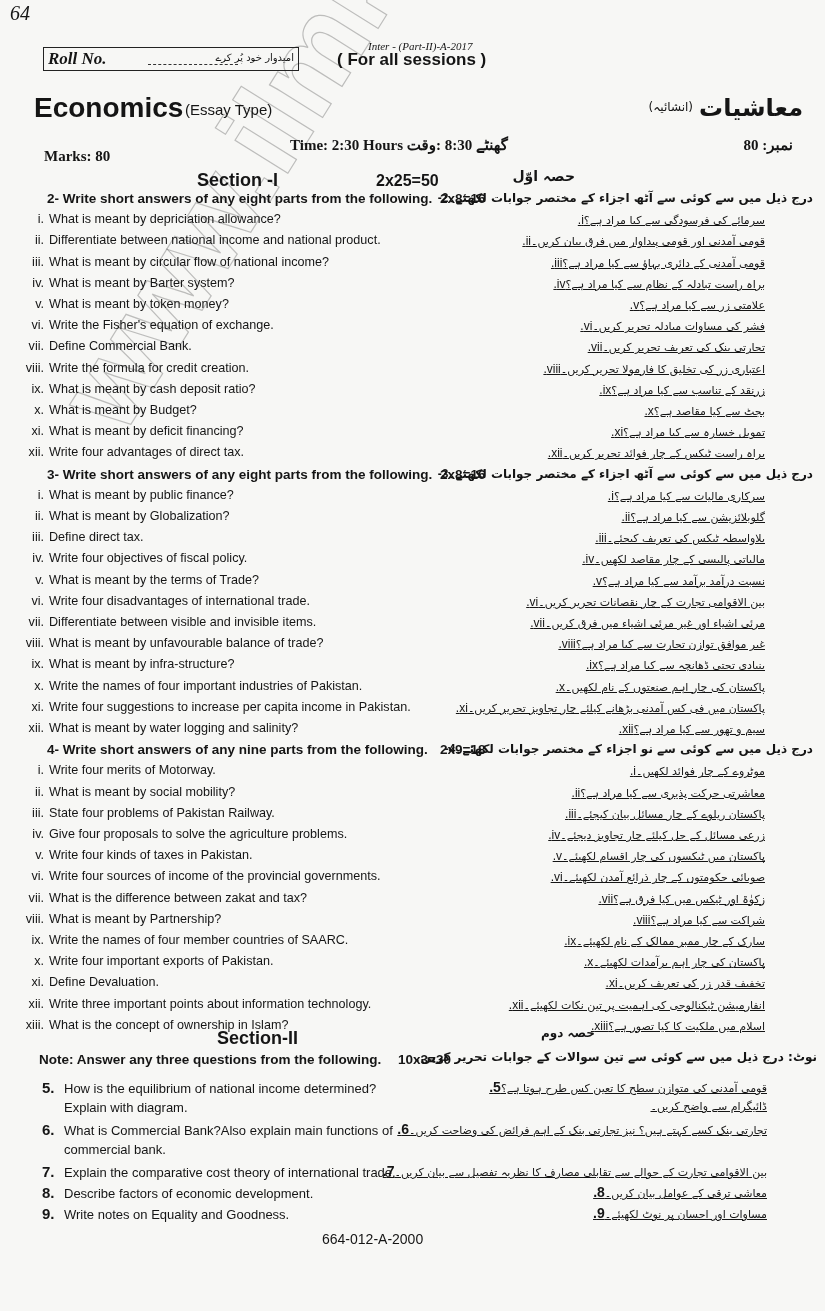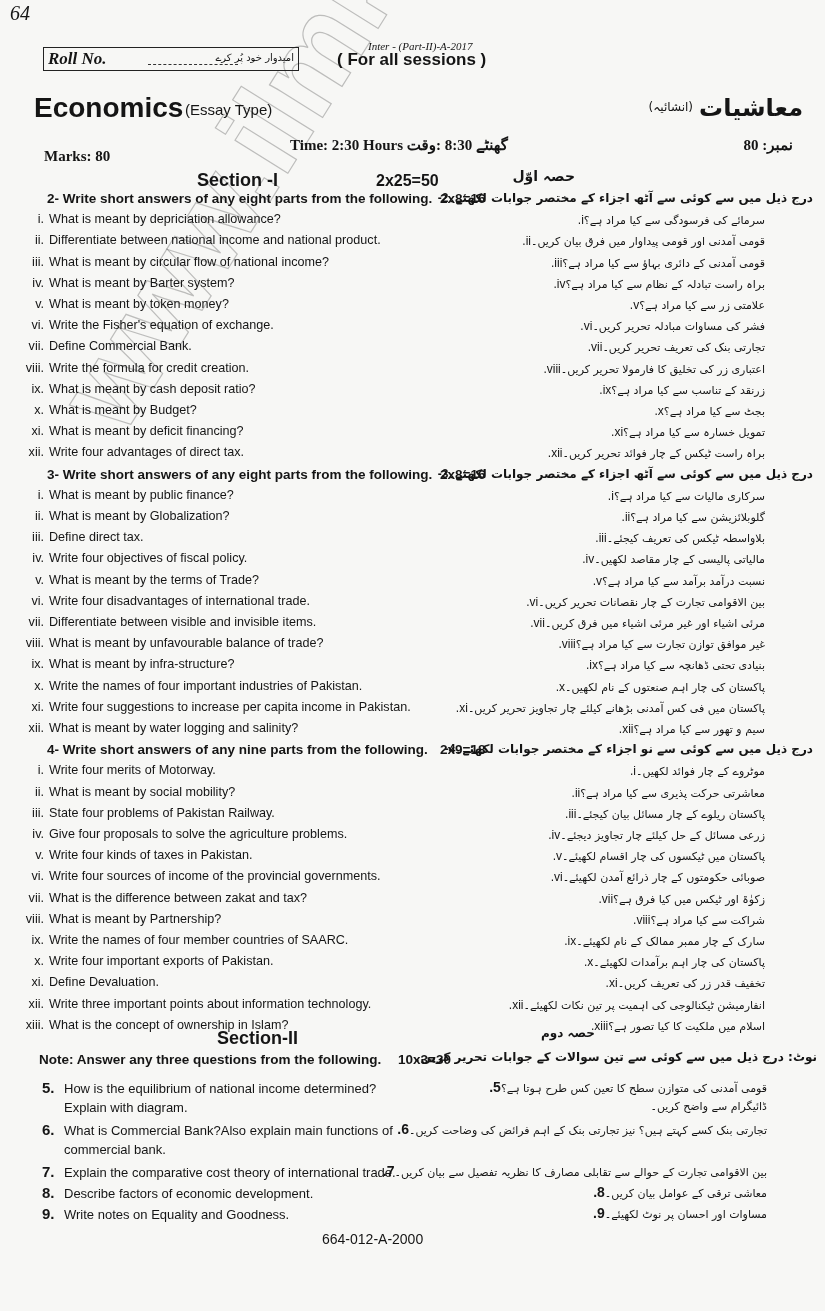--- a/index.html
+++ b/index.html
@@ -26,21 +26,21 @@
 
   .marks { left: 44px; top: 136px; font-family: "Liberation Serif", serif; font-weight: bold; font-size: 15px; margin-top: 12px; }
   .time { left: 290px; top: 136px; font-family: "Liberation Serif", serif; font-weight: bold; font-size: 15px; }
   .marks-urdu { right: 32px; top: 136px; font-family: "Liberation Serif", serif; font-weight: bold; font-size: 15px; }
 
   .section-head { font-size: 18px; font-weight: bold; }
   .section-marks { font-size: 16px; font-weight: bold; }
   .q-head { font-size: 13.5px; font-weight: bold; }
   .q-item { font-size: 12.6px; }
   .q-num { display: inline-block; text-align: right; width: 30px; margin-right: 5px; }
-  .u-item { font-size: 11px; }
+  .u-item { font-size: 11px; text-decoration: underline; }
   .u-num { font-family: "Liberation Sans", sans-serif; font-size: 12px; margin-left: 6px; }
   .u-head { font-size: 12px; font-weight: bold; }
   .l-num-big { font-size: 15px; font-weight: bold; display:inline-block; width: 22px; }
   .long-q { font-size: 13px; }
   .footer-code { left: 322px; top: 1231px; font-size: 14px; }
 
   .watermark {
     position: absolute; left: 30px; top: 380px; font-size: 118px; font-weight: bold;
     color: transparent; -webkit-text-stroke: 1.2px rgba(80,80,80,0.35);
     transform: rotate(-58deg); transform-origin: 0 0; white-space: nowrap; pointer-events: none;
@@ -92,21 +92,21 @@
       <div class="abs urdu u-item" style="right: 60px; top: 298px;"><span>علامتی زر سے کیا مراد ہے؟</span><span class="u-num">v.</span></div>
       <div class="abs q-item" style="left: 14px; top: 318.2px;"><span class="q-num">vi.</span><span>Write the Fisher's equation of exchange.</span></div>
       <div class="abs urdu u-item" style="right: 60px; top: 319.2px;"><span>فشر کی مساوات مبادلہ تحریر کریں۔</span><span class="u-num">vi.</span></div>
       <div class="abs q-item" style="left: 14px; top: 339.4px;"><span class="q-num">vii.</span><span>Define Commercial Bank.</span></div>
       <div class="abs urdu u-item" style="right: 60px; top: 340.4px;"><span>تجارتی بنک کی تعریف تحریر کریں۔</span><span class="u-num">vii.</span></div>
       <div class="abs q-item" style="left: 14px; top: 360.6px;"><span class="q-num">viii.</span><span>Write the formula for credit creation.</span></div>
       <div class="abs urdu u-item" style="right: 60px; top: 361.6px;"><span>اعتباری زر کی تخلیق کا فارمولا تحریر کریں۔</span><span class="u-num">viii.</span></div>
       <div class="abs q-item" style="left: 14px; top: 381.8px;"><span class="q-num">ix.</span><span>What is meant by cash deposit ratio?</span></div>
       <div class="abs urdu u-item" style="right: 60px; top: 382.8px;"><span>زرنقد کے تناسب سے کیا مراد ہے؟</span><span class="u-num">ix.</span></div>
       <div class="abs q-item" style="left: 14px; top: 403px;"><span class="q-num">x.</span><span>What is meant by Budget?</span></div>
-      <div class="abs urdu u-item" style="right: 60px; top: 404px;"><span>بجٹ سے کیا مراد ہے؟</span><span class="u-num">x.</span></div>
+      <div class="abs urdu u-item" style="right: 60px; top: 404px;"><span>بجٹ سے کیا مقاصد ہے؟</span><span class="u-num">x.</span></div>
       <div class="abs q-item" style="left: 14px; top: 424.2px;"><span class="q-num">xi.</span><span>What is meant by deficit financing?</span></div>
       <div class="abs urdu u-item" style="right: 60px; top: 425.2px;"><span>تمویل خسارہ سے کیا مراد ہے؟</span><span class="u-num">xi.</span></div>
       <div class="abs q-item" style="left: 14px; top: 445.4px;"><span class="q-num">xii.</span><span>Write four advantages of direct tax.</span></div>
       <div class="abs urdu u-item" style="right: 60px; top: 446.4px;"><span>براہ راست ٹیکس کے چار فوائد تحریر کریں۔</span><span class="u-num">xii.</span></div>
       <div class="abs q-head" style="left: 47px; top: 466.6px;"><span>3-</span> <span>Write short answers of any eight parts from the following.</span></div>
       <div class="abs q-head" style="left: 440px; top: 466.6px;">2x8=16</div>
       <div class="abs urdu u-head" style="right: 12px; top: 466.6px;"><span>درج ذیل میں سے کوئی سے آٹھ اجزاء کے مختصر جوابات لکھئے۔</span><span class="u-num">3-</span></div>
       <div class="abs q-item" style="left: 14px; top: 487.8px;"><span class="q-num">i.</span><span>What is meant by public finance?</span></div>
       <div class="abs urdu u-item" style="right: 60px; top: 488.8px;"><span>سرکاری مالیات سے کیا مراد ہے؟</span><span class="u-num">i.</span></div>
       <div class="abs q-item" style="left: 14px; top: 509px;"><span class="q-num">ii.</span><span>What is meant by Globalization?</span></div>

